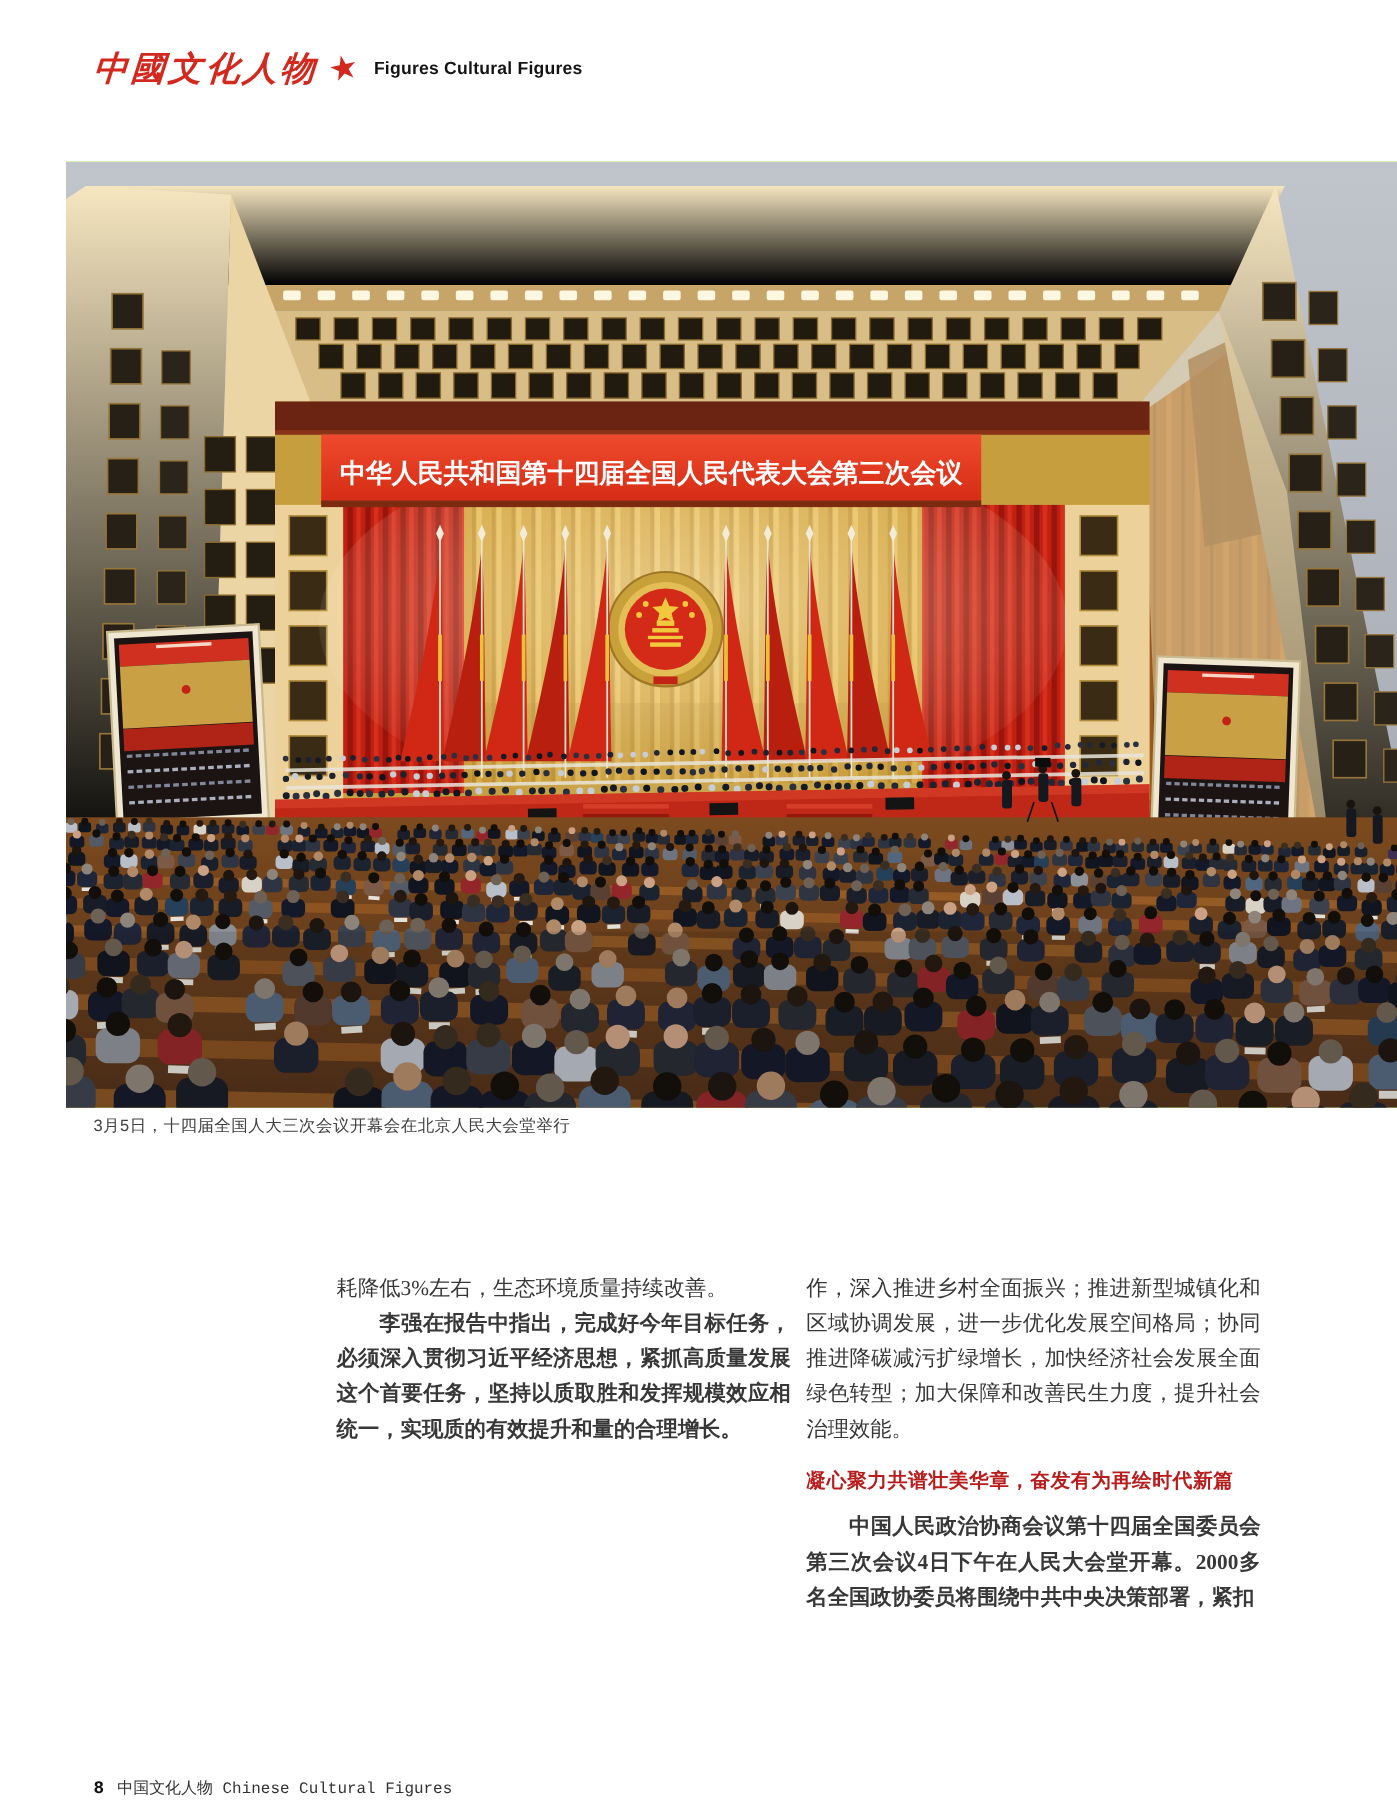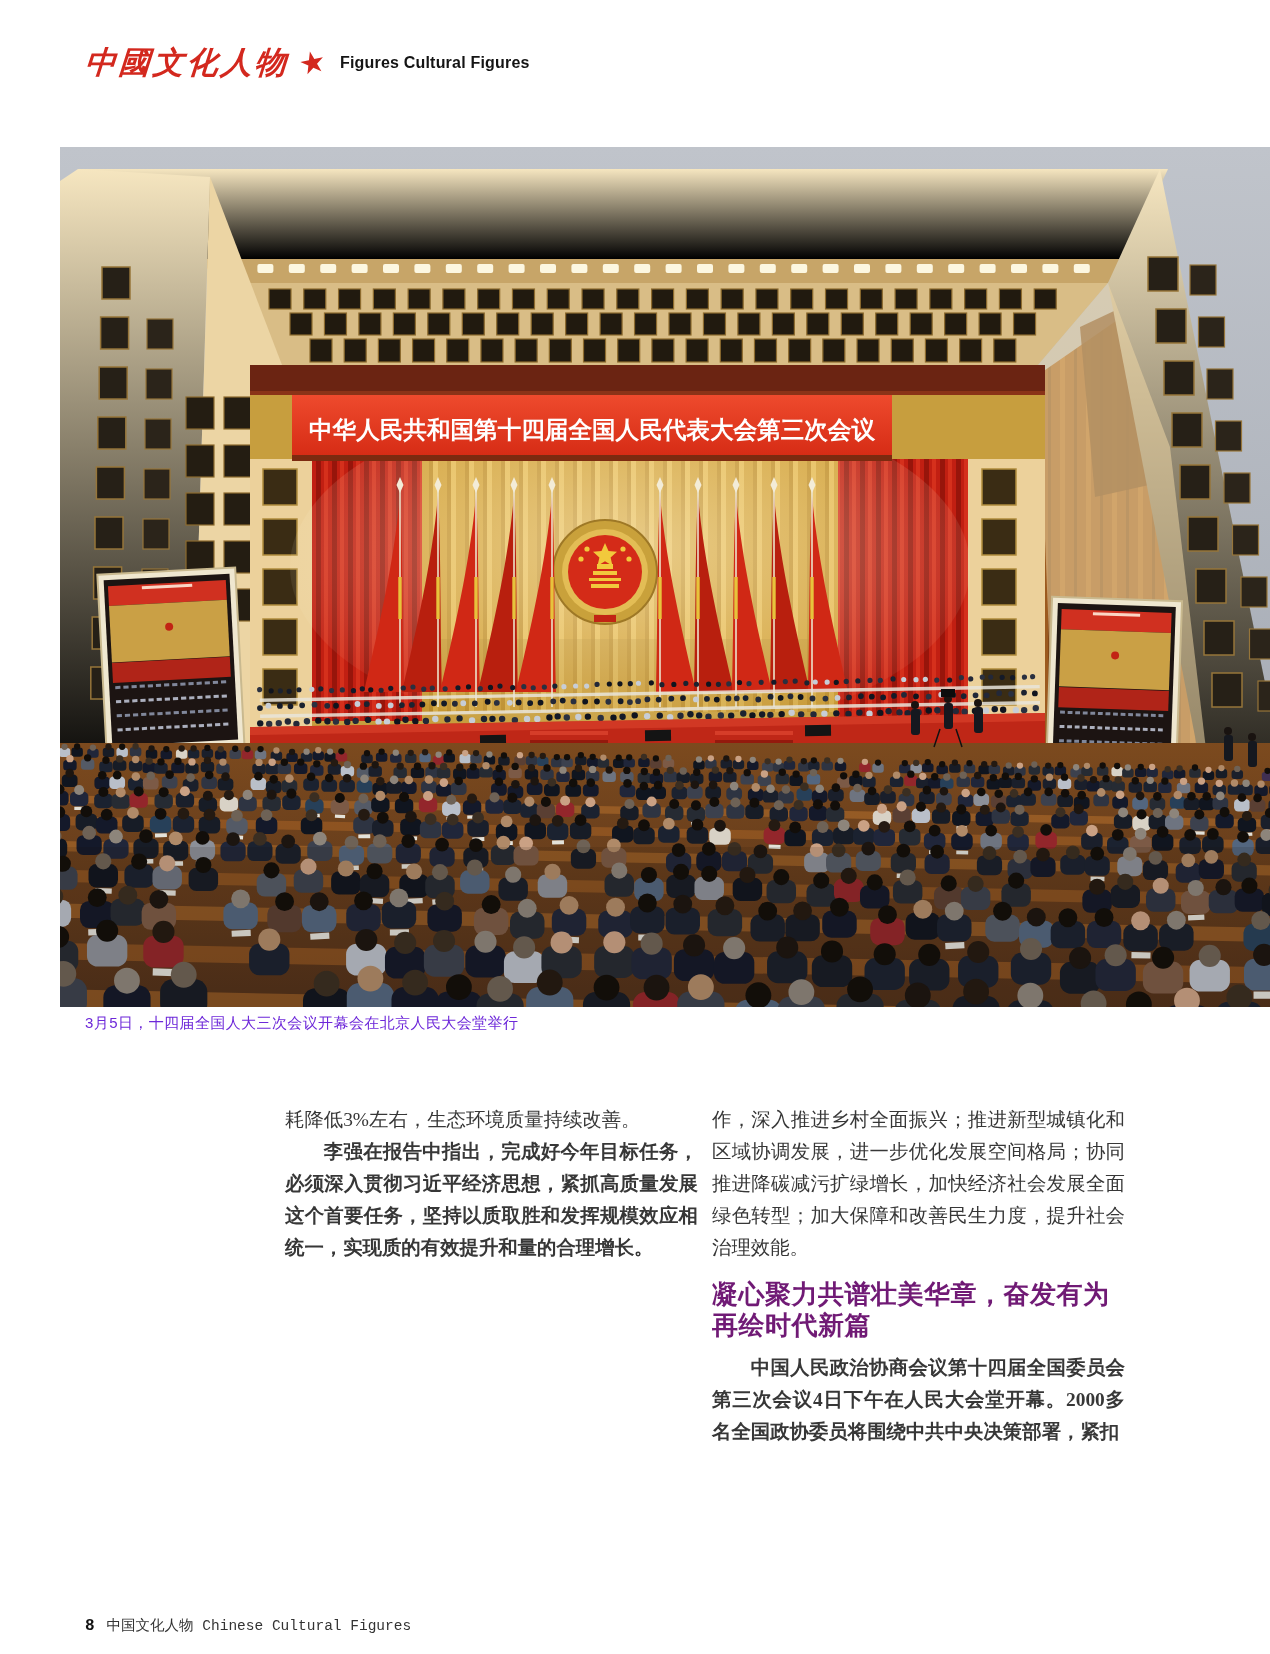--- a/index.html
+++ b/index.html
@@ -8,30 +8,30 @@
   
   .masthead{position:absolute;left:85px;top:42px;display:flex;align-items:center;}
   .logo-cn{font-family:"DejaVu Serif",serif;font-weight:bold;font-style:italic;
            font-size:31px;color:#d3281e;letter-spacing:3px;transform:skewX(-4deg);}
   .logo-star{color:#d3281e;font-size:30px;margin:0 14px 0 10px;transform:rotate(-12deg);line-height:1;}
   .logo-en{font-size:16px;font-weight:bold;color:#141414;letter-spacing:0.2px;}
   
   .photo{position:absolute;left:60px;top:147px;width:1210px;height:860px;overflow:hidden;background:#84cc16;}
   .photo svg{display:block;}
   
-  .caption{position:absolute;left:85px;top:1014px;font-size:15px;color:#6d28d9;letter-spacing:0.4px;}
+  .caption{position:absolute;left:85px;top:1014px;font-size:15px;color:#404040;letter-spacing:0.4px;}
   
-  .col{position:absolute;top:1104px;width:413px;font-family:"Liberation Serif",serif;
-       font-size:19.4px;line-height:32px;color:#373737;text-align:justify;}
+  .col{position:absolute;top:1156px;width:413px;font-family:"Liberation Serif",serif;
+       font-size:19.4px;line-height:32px;color:#373737;text-align:justify;margin-left:21px;}
   .col-left{left:285px;}
   .col-right{left:712px;}
   .col p{margin:0;}
   .col p.ind{text-indent:2em;font-weight:bold;}
-  .col h3{font-family:"Liberation Sans",sans-serif;font-size:26px;line-height:31px;
-          color:#701a75;margin:15px 0 11px 0;text-align:left;letter-spacing:0.5px;}
+  .col h3{font-family:"Liberation Sans",sans-serif;font-size:18px;line-height:31px;
+          color:#b91c1c;margin:15px 0 11px 0;text-align:left;letter-spacing:0.5px;}
   
   .footer{position:absolute;left:85px;top:1616px;font-size:14.5px;color:#333;font-family:Liberation Mono, monospace;}
   .footer .pageno{font-weight:bold;font-size:16px;color:#111;margin-right:12px;}
   svg text{font-family:"Liberation Sans",sans-serif;}
 </style>
 </head>
 <body>
 
 <div class="page">
 

